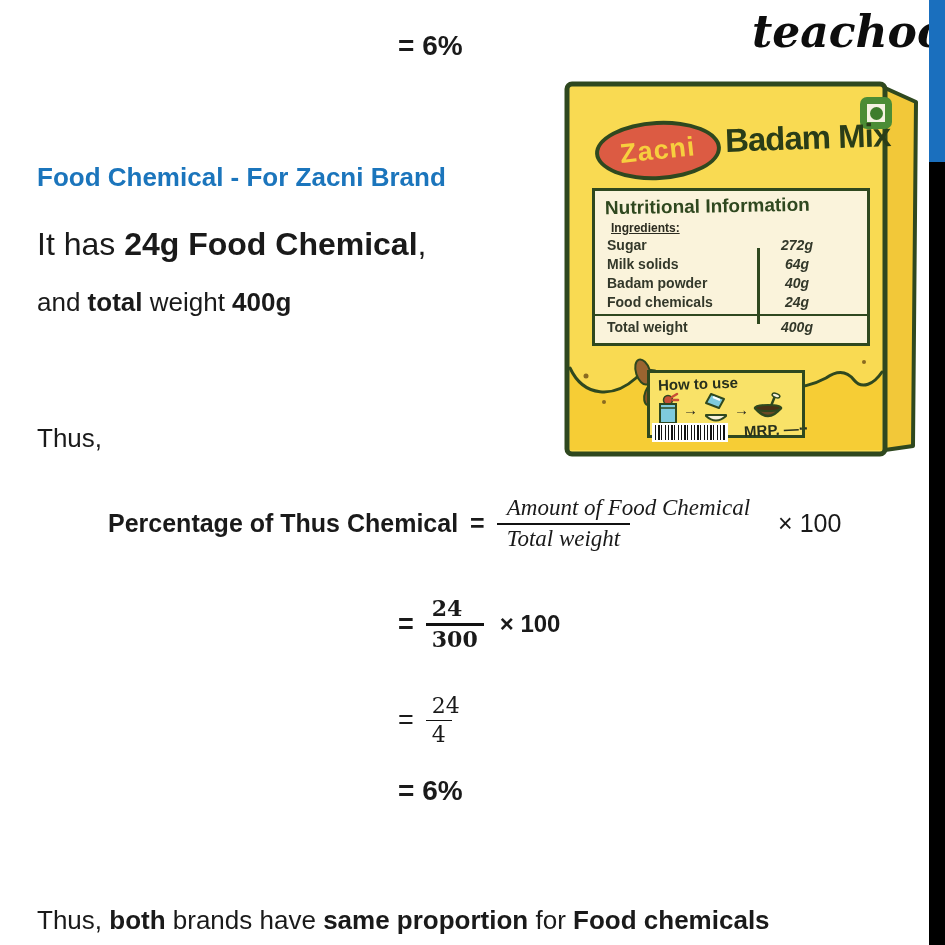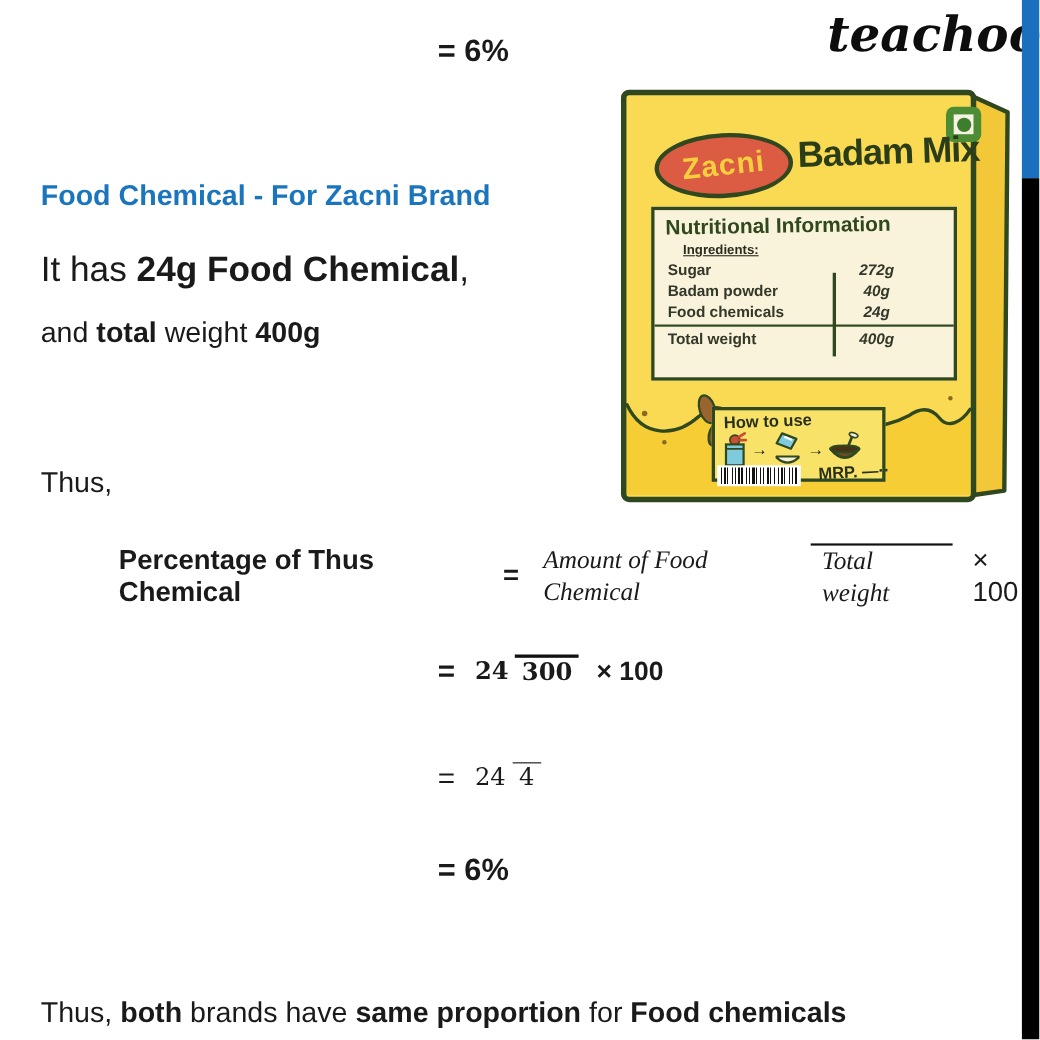--- a/index.html
+++ b/index.html
@@ -21,21 +21,21 @@
 
   
   #heading { left:37px; top:162px; font-size:26px; font-weight:bold; color:#1B75BC; }
   #line1   { left:37px; top:226px; font-size:32px; }
   #line2   { left:37px; top:287px; font-size:26px; }
   #thus    { left:37px; top:423px; font-size:26px; }
   .b { font-weight:bold; }
 
   
   .frow { display:flex; align-items:center; }
-  .frac { display:inline-flex; flex-direction:row; align-items:center; }
+  .frac { display:inline-flex; flex-direction:column; align-items:flex-start; }
   .frac .den { border-top:2px solid #111; }
 
   #formula-main { left:108px; top:494px; gap:12px; }
   #formula-main .f-label { font-size:25px; font-weight:bold; }
   #formula-main .f-eq    { font-size:25px; font-weight:bold; }
   #formula-main .frac    { font-family:"Liberation Serif", serif; font-style:italic; font-size:23px; line-height:1.25; }
   #formula-main .frac span { padding:0 10px; }
   #formula-main .f-times { font-size:25px; margin-left:6px; }
 
   #formula-s1 { left:398px; top:595px; gap:12px; }
@@ -67,21 +67,21 @@
   #brand-oval { left:31px; top:45px; width:126px; height:59px; background:#DC5B43; border:4px solid #2F481F;
                 border-radius:50%; transform:rotate(-3deg);
                 display:flex; align-items:center; justify-content:center; }
   #brand-text { color:#F7CF3E; font-size:27px; font-weight:bold; transform:rotate(-3deg); letter-spacing:1px; }
 
   #product-name { left:161px; top:43px; font-size:33px; font-weight:bold; color:#2A3D18;
                   transform:rotate(-2deg); letter-spacing:-1px; white-space:nowrap; }
 
   #nutrition-box { left:28px; top:112px; width:278px; height:158px; background:#FAF3DB; border:3px solid #2F481F; }
   #nutrition-title { margin:4px 0 1px 10px; font-size:19px; font-weight:bold; color:#2F481F; transform:rotate(-1deg); white-space:nowrap; }
-  #ingredients-label { margin:1px 0 1px 26px; font-size:12px; font-weight:bold; text-decoration:underline; color:#2b2b20; display:inline-block; }
+  #ingredients-label { margin:1px 0 1px 16px; font-size:12px; font-weight:bold; text-decoration:underline; color:#2b2b20; display:inline-block; }
   .nrow { display:flex; font-size:14px; font-weight:bold; color:#33382a; line-height:19px; padding-left:12px; }
   .nname { width:148px; }
   .nval  { width:84px; text-align:center;font-style:italic; }
   #vdivider { position:absolute; left:162px; top:57px; width:2.5px; height:76px; background:#2F481F; }
   #total-row { border-top:2.5px solid #2F481F; margin-top:2px; padding-top:2px; }
 
   #howto-box { left:83px; top:294px; width:158px; height:68px; background:#F9E268; border:3px solid #2F481F; padding:1px 6px; }
   #howto-title { font-size:15px; font-weight:bold; color:#27301d; transform:rotate(-2deg); margin-left:2px; white-space:nowrap; }
   #howto-icons { display:flex; align-items:center; gap:3px; margin-top:1px; }
   .harrow { font-size:15px; font-weight:bold; color:#222; }
@@ -171,20 +171,24 @@
   </div>
   <div class="abs" id="product-name">Badam Mix</div>
 
   <div class="abs" id="nutrition-box">
     <div id="nutrition-title">Nutritional Information</div>
     <div id="ingredients-label">Ingredients:</div>
 
     <div class="nrow">
       <span class="nname">Sugar</span>
       <span class="nval">272g</span>
+    </div>
+    <div class="nrow">
+      <span class="nname">Milk solids</span>
+      <span class="nval">64g</span>
     </div>
     <div class="nrow">
       <span class="nname">Badam powder</span>
       <span class="nval">40g</span>
     </div>
     <div class="nrow">
       <span class="nname">Food chemicals</span>
       <span class="nval">24g</span>
     </div>
 

